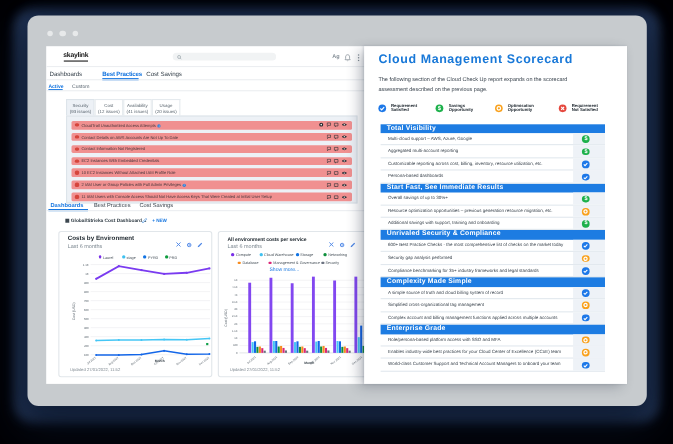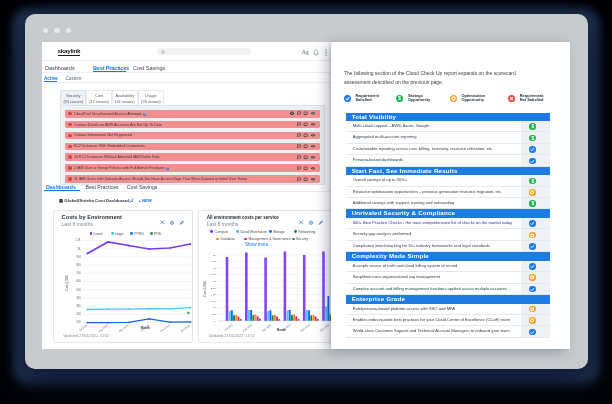--- a/index.html
+++ b/index.html
@@ -412,20 +412,21 @@
           <text x="109.2" y="76" transform="rotate(-38 109.2 76)" text-anchor="end">Nov 2021</text>
           <text x="128.5" y="76" transform="rotate(-38 128.5 76)" text-anchor="end">Dec 2021</text>
         </g>
         <text x="80.2" y="82.2" font-size="3" font-weight="bold" fill="#3a444c" text-anchor="middle">Month</text>
       </svg>
       <div class="a upd" style="left:10px;top:123px;">Updated 27/01/2022, 11:52</div>
     </div>
   </div>
   <div id="paperwrap" class="a" style="left:42px;top:42px;width:528px;height:306.5px;">
     <div id="paper" class="a">
+      <div id="sctitle" class="a">Cloud Management Scorecard</div>
       <div id="scpara" class="a">The following section of the Cloud Check Up report expands on the scorecard<br>assessment described on the previous page.</div>
       <div class="a lcirc icb" style="left:12.85px;">
           <svg width="7" height="7" viewBox="0 0 10 10">
             <path d="M2.6 5.2 L4.3 6.9 L7.5 3.4" fill="none" stroke="#fff" stroke-width="1.5"></path>
           </svg>
         </div>
       <div class="a llab" style="left:24.4px;">Requirement<br>Satisfied</div>
       <div class="a lcirc icg" style="left:65.35px;">
           <svg width="7" height="7" viewBox="0 0 10 10">
             <text x="5" y="7.8" font-size="7.5" font-weight="bold" fill="#fff" text-anchor="middle" font-family="Liberation Sans">$</text>

